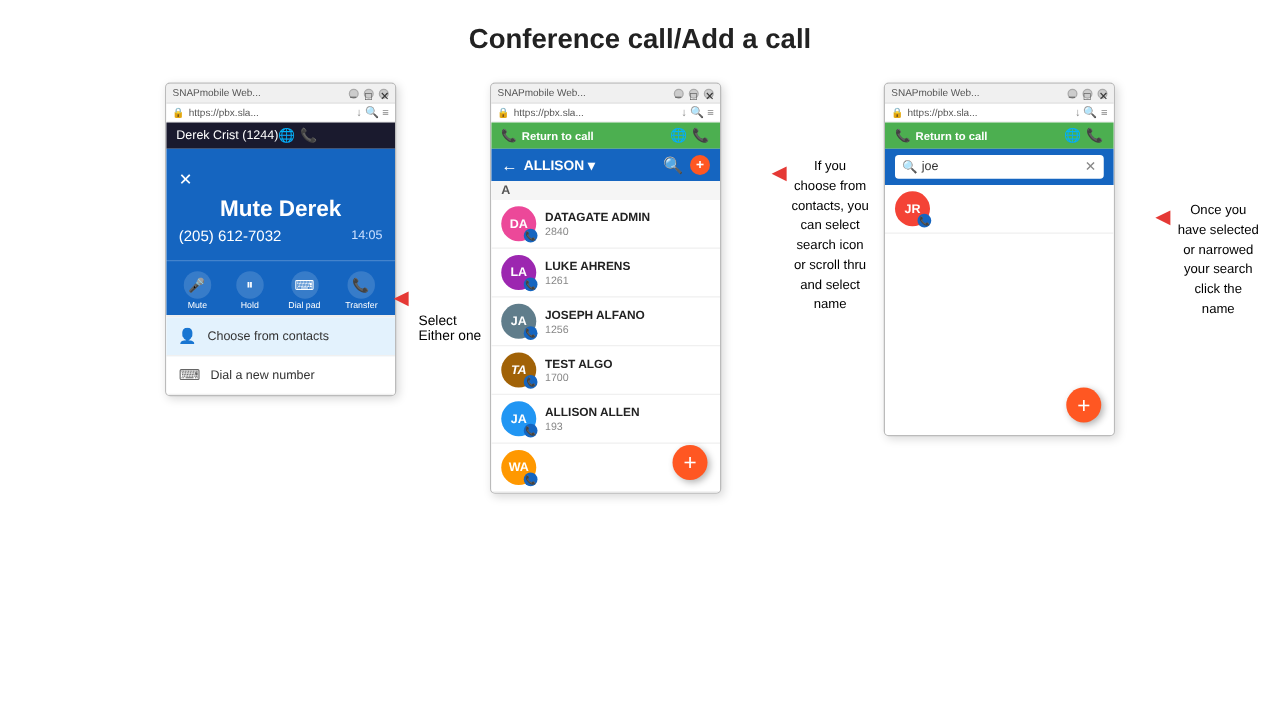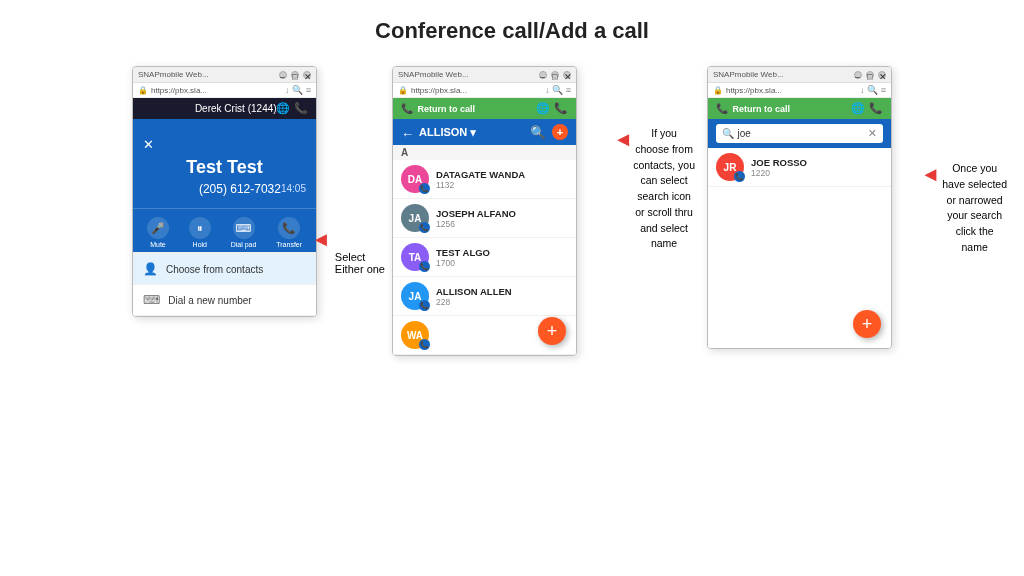--- a/index.html
+++ b/index.html
@@ -63,21 +63,21 @@
     .address-bar .url-text { flex: 1; font-size: 8px; color: #555; }
 
     
     .panel1-header {
       background: #1a1a2e;
       color: #fff;
       padding: 4px 8px;
       font-size: 10px;
       display: flex;
       align-items: center;
-      justify-content: flex-end;
+      justify-content: flex-start;
     }
     .panel1-dialer {
       background: #1565c0;
       padding: 16px 10px 12px;
       text-align: center;
       color: #fff;
     }
     .panel1-name { font-size: 18px; font-weight: bold; }
     .panel1-number { font-size: 12px; margin-top: 2px; }
 
@@ -278,22 +278,22 @@
           <span>🌐</span>
           <span>📞</span>
         </div>
       </div>
 
       <div class="panel1-dialer">
         <div style="position:relative;">
           <div style="text-align:left; margin-bottom:4px;">
             <span style="font-size:13px;color:#fff;cursor:pointer;">✕</span>
           </div>
-          <div class="panel1-name">Test Test</div>
-          <div style="display:flex; justify-content:flex-end; align-items:center; margin-top:2px;">
+          <div class="panel1-name">Mute Derek</div>
+          <div style="display:flex; justify-content:space-between; align-items:center; margin-top:2px;">
             <span class="panel1-number">(205) 612-7032</span>
             <span style="font-size:10px;color:#cce0ff;">14:05</span>
           </div>
         </div>
       </div>
 
       <div class="panel1-controls">
         <div class="ctrl-btn">
           <div class="ctrl-icon">🎤</div>
           <span>Mute</span>
@@ -371,52 +371,62 @@
 
       <div class="contacts-list">
         <div class="contact-section-label">A</div>
 
         <div class="contact-item">
           <div class="contact-avatar" style="background:#ec4899;">
             DA
             <div class="phone-badge">📞</div>
           </div>
           <div class="contact-info">
-            <div class="contact-name">DATAGATE WANDA</div>
-            <div class="contact-ext">1132</div>
+            <div class="contact-name">DATAGATE ADMIN</div>
+            <div class="contact-ext">2840</div>
+          </div>
+        </div>
+        <div class="contact-item">
+          <div class="contact-avatar" style="background:#9c27b0;">
+            LA
+            <div class="phone-badge">📞</div>
+          </div>
+          <div class="contact-info">
+            <div class="contact-name">LUKE AHRENS</div>
+            <div class="contact-ext">1261</div>
           </div>
         </div>
         <div class="contact-item">
           <div class="contact-avatar" style="background:#607d8b;">
             JA
             <div class="phone-badge">📞</div>
           </div>
           <div class="contact-info">
             <div class="contact-name">JOSEPH ALFANO</div>
             <div class="contact-ext">1256</div>
           </div>
         </div>
         <div class="contact-item">
-          <div class="contact-avatar" style="background:#8b5cf6;">
+          <div class="contact-avatar" style="background:#a16207;font-style:italic;">
             TA
             <div class="phone-badge">📞</div>
           </div>
           <div class="contact-info">
             <div class="contact-name">TEST ALGO</div>
             <div class="contact-ext">1700</div>
           </div>
         </div>
         <div class="contact-item">
           <div class="contact-avatar" style="background:#2196f3;">
             JA
             <div class="phone-badge">📞</div>
           </div>
           <div class="contact-info">
             <div class="contact-name">ALLISON ALLEN</div>
-            <div class="contact-ext">228</div>
+            <div class="contact-ext">193</div>
           </div>
         </div>
         <div class="contact-item">
           <div class="contact-avatar" style="background:#ff9800;">
             WA
             <div class="phone-badge">📞</div>
           </div>
         </div>
       </div>
 
@@ -471,24 +481,20 @@
           <span class="clear-icon">✕</span>
         </div>
       </div>
 
       <div class="contacts-list" style="min-height:200px; position:relative;">
         <div class="contact-item">
           <div class="contact-avatar" style="background:#f44336;">
             JR
             <div class="phone-badge">📞</div>
           </div>
-          <div class="contact-info">
-            <div class="contact-name">JOE ROSSO</div>
-            <div class="contact-ext">1220</div>
-          </div>
         </div>
 
         <div class="float-btn" style="bottom:10px; right:10px;">+</div>
       </div>
     </div>
 
     <div style="position:absolute; top:95px; right:-115px; display:flex; align-items:flex-start; gap:0px;">
       <span style="color:#e53935; font-size:20px; margin-top:2px;">◄</span>
       <span style="font-size:10.5px; white-space:pre-line; text-align:center; line-height:1.5; padding-left:2px;">Once you
 have selected

